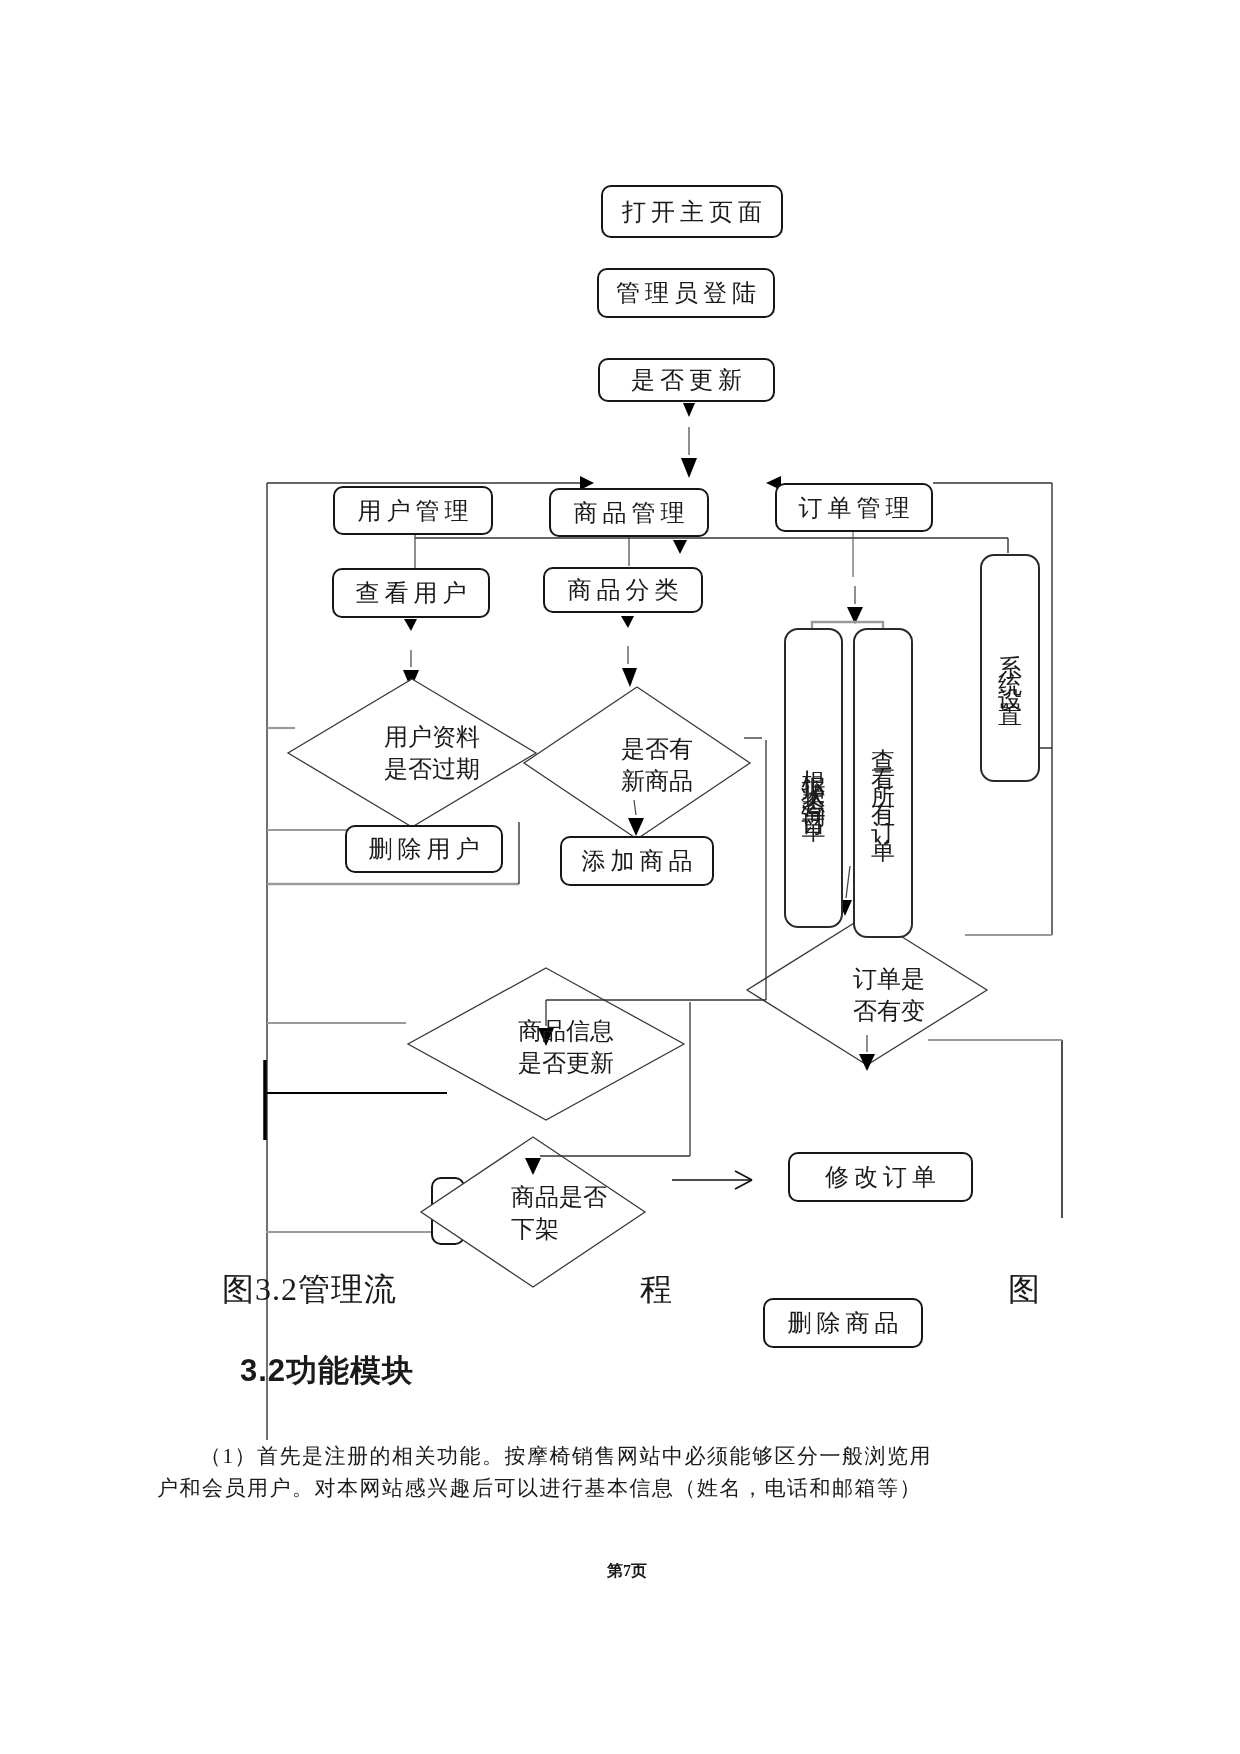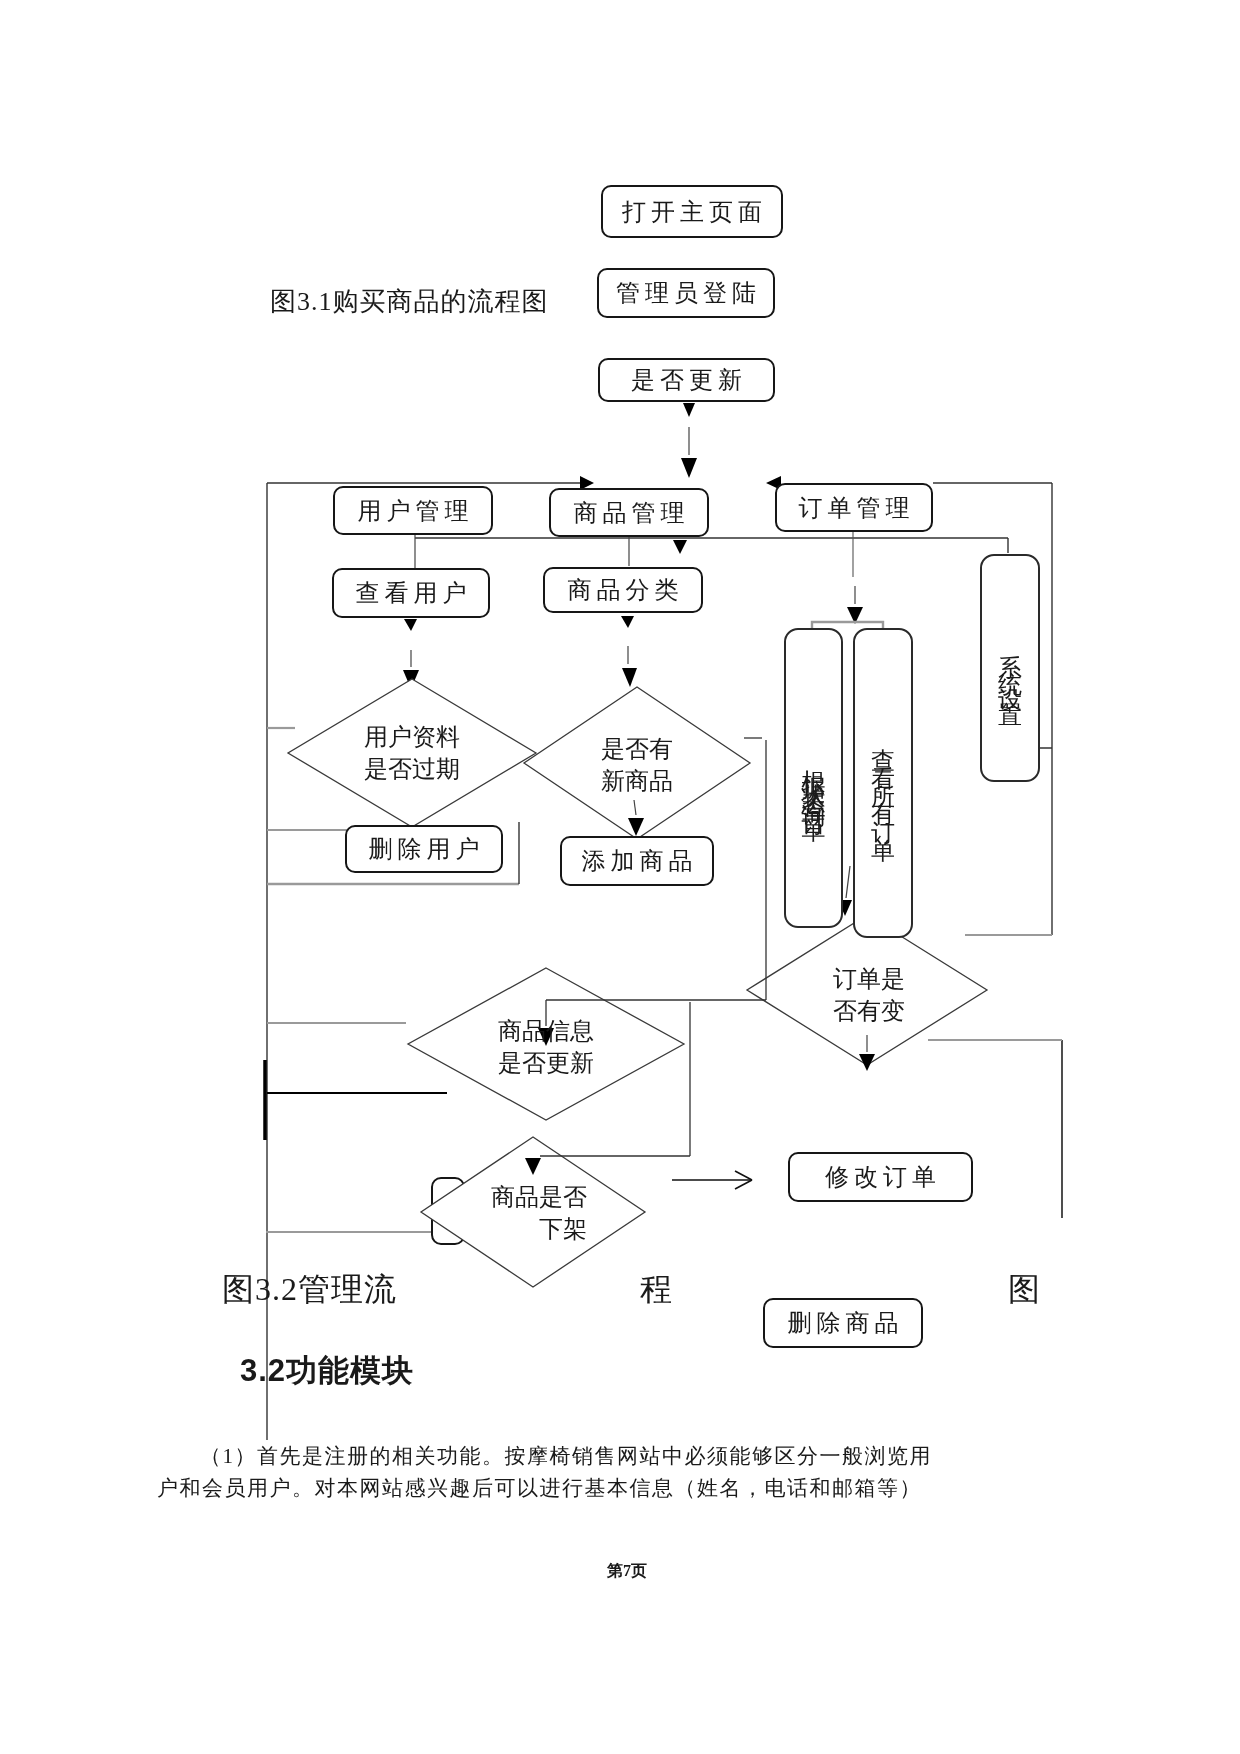--- a/index.html
+++ b/index.html
@@ -5,22 +5,22 @@
   html,body{margin:0;padding:0;background:#888;}
   #page{position:relative;width:1240px;height:1754px;background:#ffffff;margin:0 auto;
         font-family:"Liberation Serif","DejaVu Serif",serif;color:#1a1a1a;overflow:hidden;}
   #diagram-svg{position:absolute;left:0;top:0;width:1240px;height:1754px;pointer-events:none;}
   .box{position:absolute;box-sizing:border-box;border:2px solid #161616;border-radius:10px;
        background:#fff;display:flex;align-items:center;justify-content:center;
        font-size:24px;letter-spacing:5px;text-indent:5px;white-space:nowrap;}
   .vbox{position:absolute;box-sizing:border-box;border:2px solid #2a2a2a;border-radius:14px;
         background:#fff;display:flex;align-items:center;justify-content:center;
         font-size:24px;writing-mode:vertical-rl;text-orientation:upright;white-space:pre;}
-  .dtext{position:absolute;text-align:right;font-size:24px;line-height:1.35;
-         white-space:pre-line;transform:translate(-50%,-50%);}
+  .dtext{position:absolute;text-align:left;font-size:24px;line-height:1.35;
+         white-space:pre-line;transform:translate(-50%,-50%);margin-left:20px;}
   .caption{position:absolute;font-size:32px;letter-spacing:1px;white-space:nowrap;}
   .heading{position:absolute;font-family:"Liberation Sans","DejaVu Sans",sans-serif;
            font-weight:bold;font-size:31px;letter-spacing:1px;white-space:nowrap;}
   .bodyline{position:absolute;font-size:21px;letter-spacing:1.5px;white-space:nowrap;}
   .footer{position:absolute;font-size:16px;font-weight:bold;}
 </style>
 </head>
 <body>
 
 <div id="page">
@@ -142,21 +142,20 @@
 
   <div class="dtext" style="left:869px;top:995px;">订单是
 否有变</div>
 
   <div class="dtext" style="left:546px;top:1047px;">商品信息
 是否更新</div>
 
   <div class="dtext" style="left:539px;top:1213px;">商品是否
 下架</div>
 
-  <div class="caption" style="left:270px;top:284px;font-size:26px;">图3.1购买商品的流程图</div>
 
   <div class="caption" style="left:222px;top:1268px;">图3.2管理流</div>
   <div class="caption" style="left:640px;top:1268px;">程</div>
   <div class="caption" style="left:1008px;top:1268px;">图</div>
 
   <div class="heading" style="left:240px;top:1350px;">3.2功能模块</div>
 
   <div class="bodyline" style="left:200px;top:1442px;">（1）首先是注册的相关功能。按摩椅销售网站中必须能够区分一般浏览用</div>
   <div class="bodyline" style="left:157px;top:1474px;">户和会员用户。对本网站感兴趣后可以进行基本信息（姓名，电话和邮箱等）</div>
 

